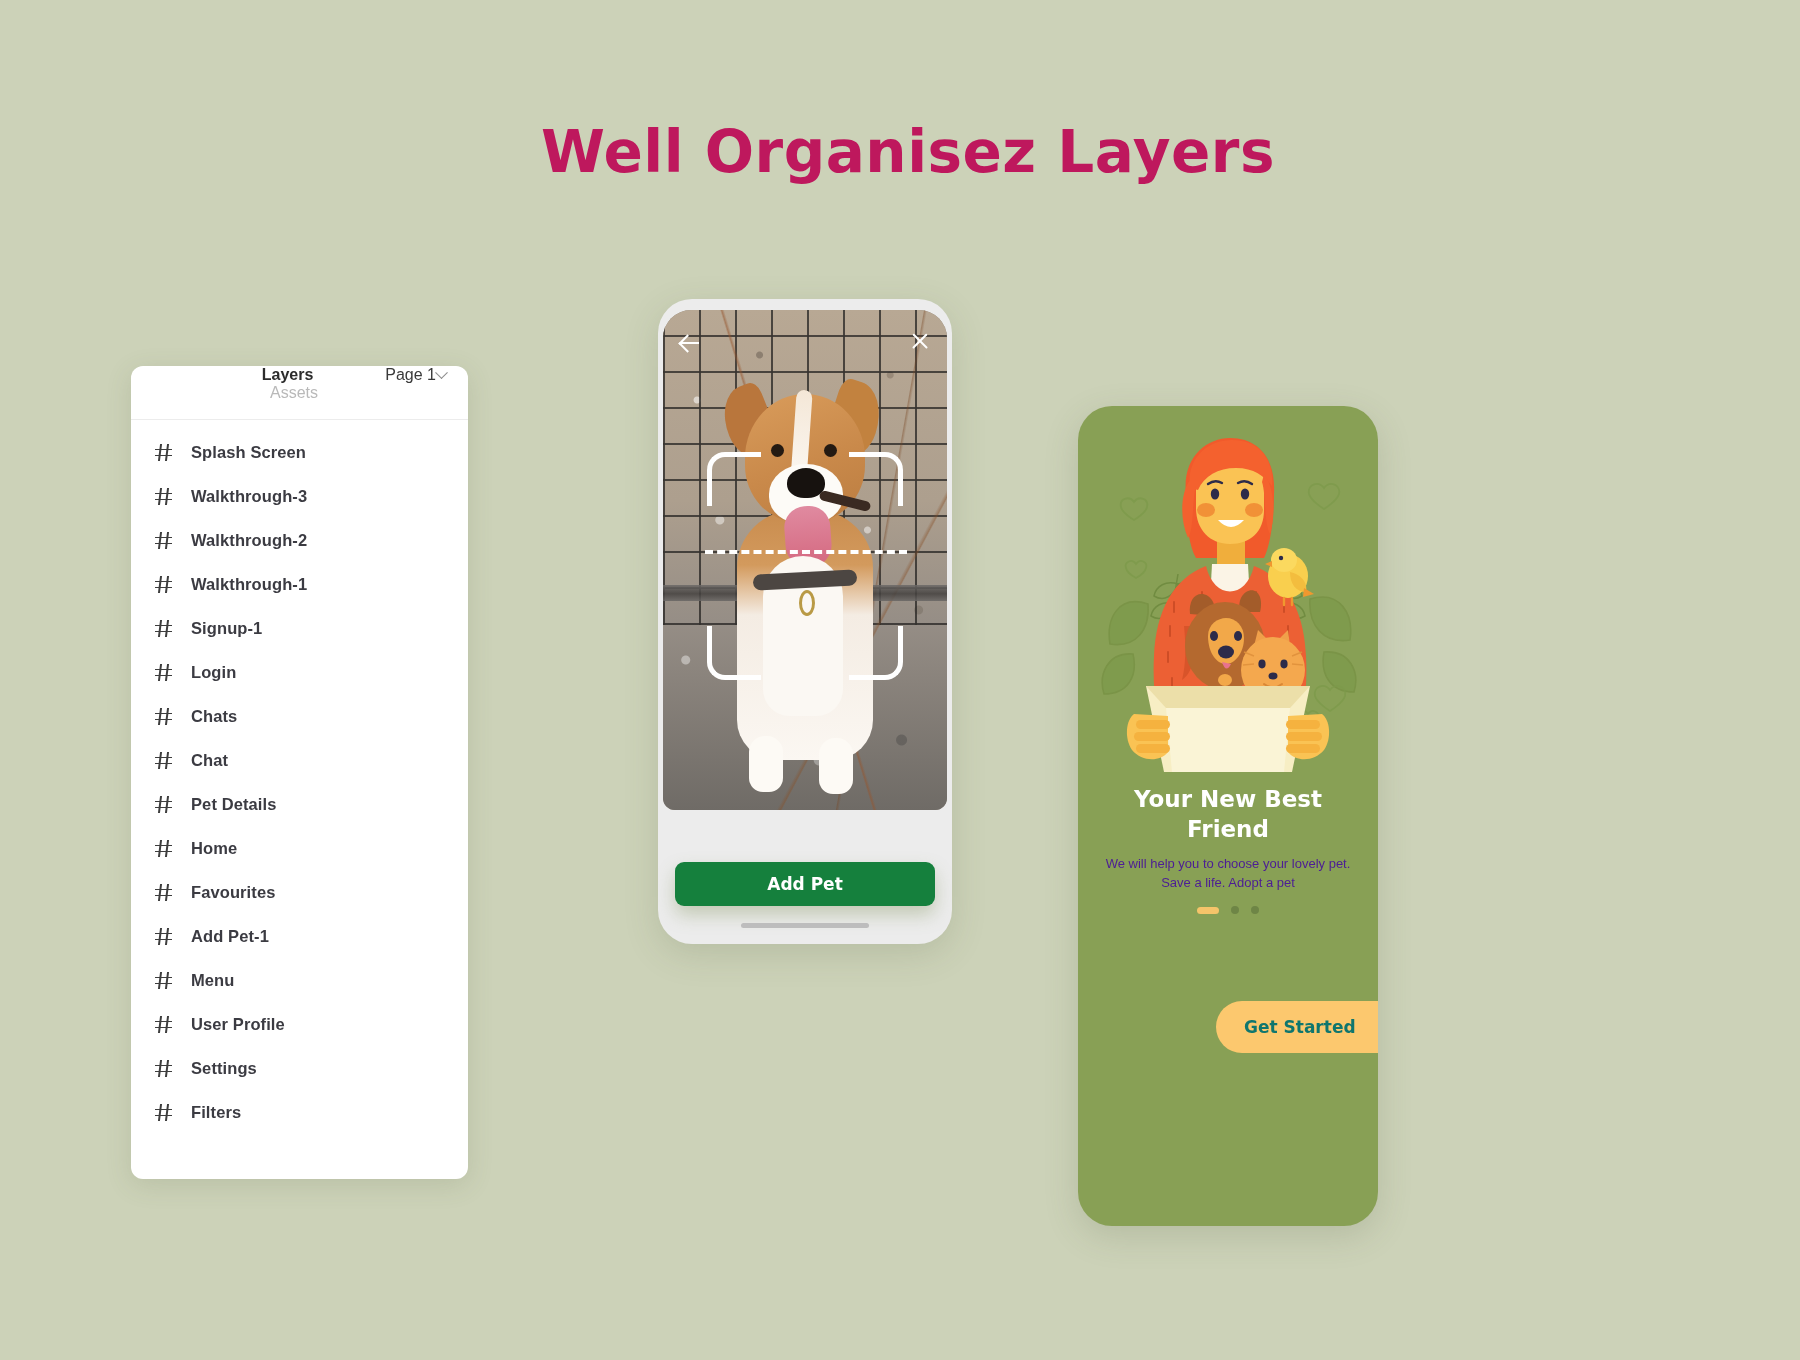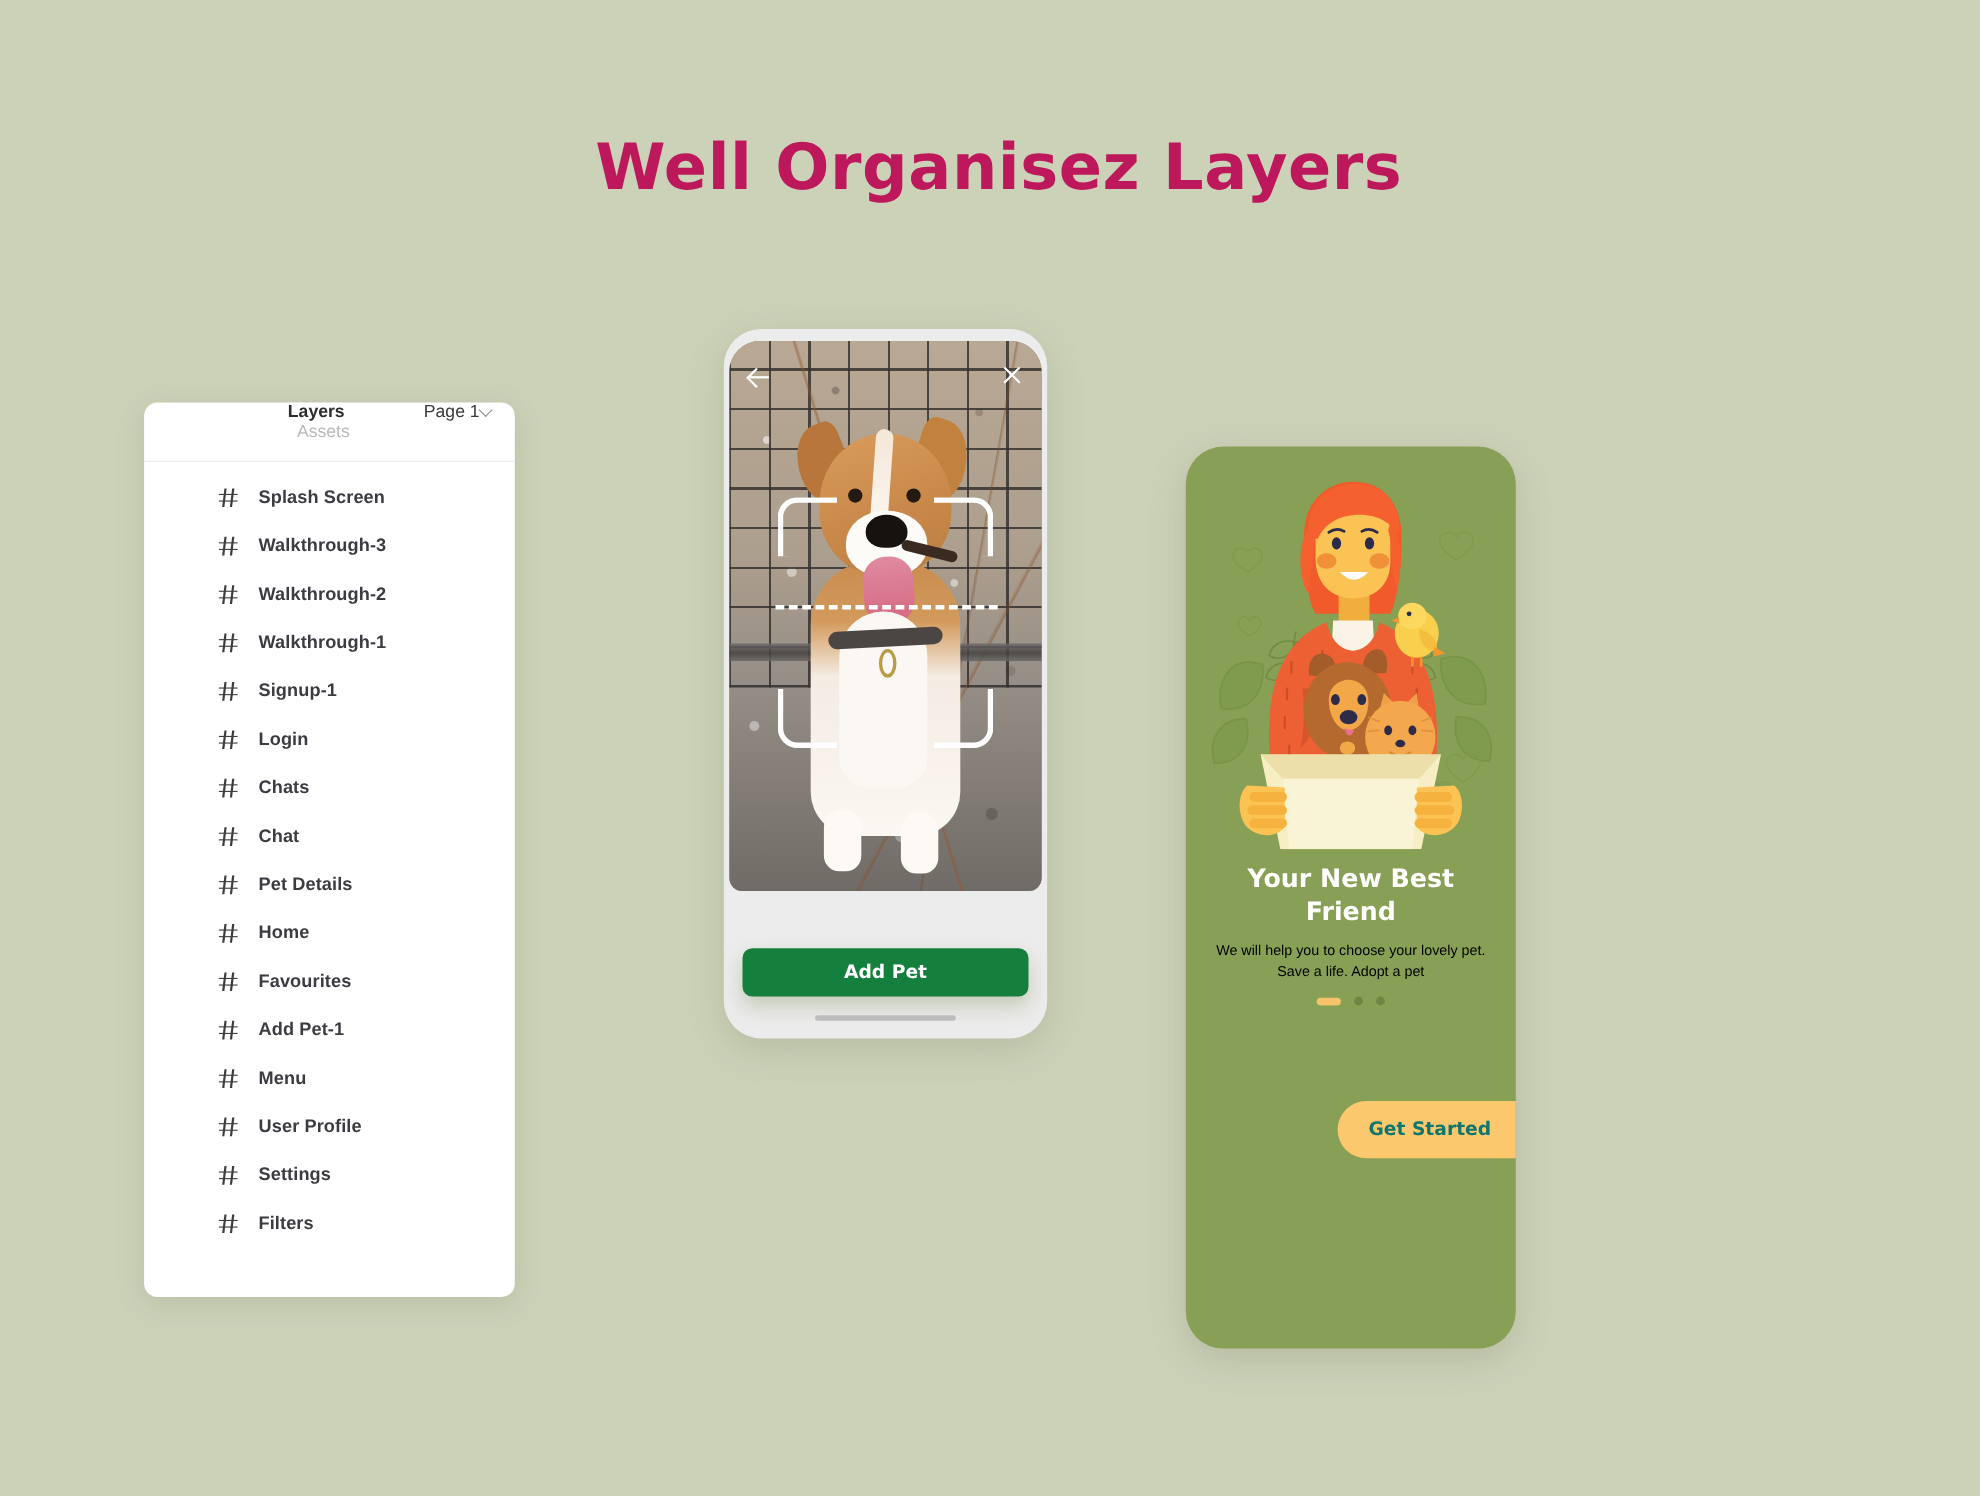--- a/index.html
+++ b/index.html
@@ -66,21 +66,21 @@
     color: #3a3a3a;
   }
   #page-selector .chev {
     display: inline-block;
     width: 9px; height: 9px;
     border-right: 1.6px solid #8c8c8c;
     border-bottom: 1.6px solid #8c8c8c;
     transform: rotate(45deg) translate(-2px,-2px);
   }
 
-  #layers-list { padding-top: 10px; padding-left: 44px; }
+  #layers-list { padding-top: 10px; }
   .layer-row {
     height: 44px;
     display: flex;
     align-items: center;
     padding-left: 24px;
     gap: 19px;
   }
   .hash-icon {
     width: 17px; height: 17px;
     position: relative;
@@ -244,21 +244,21 @@
     overflow:hidden;
   }
   #illustration { position:absolute; left:0; top:18px; width:300px; height:348px; }
   #onb-title {
     position:absolute; left:26px; top:378px; width:248px; text-align:center;
     color:#ffffff; font-size:23px; font-weight:bold; line-height:30px;
     font-family:"DejaVu Sans", sans-serif;
   }
   #onb-sub {
     position:absolute; left:24px; top:448px; width:252px; text-align:center;
-    color:#000000; font-size:13px; line-height:19px;
+    color:#4c1d95; font-size:13px; line-height:19px;
     font-family:"Liberation Sans", sans-serif;
   }
   #dots { position:absolute; left:0; top:500px; width:300px; display:flex;
     justify-content:center; align-items:center; gap:12px; }
   #dots .dot { width:8px; height:8px; border-radius:50%; background:#6e8546; }
   #dots .dot.active { width:22px; height:7px; border-radius:4px; background:#f5c46a; }
   #get-started-button {
     position:absolute; left:138px; top:595px; width:190px; height:52px;
     background:#fcc86e; color:#0f766e; border:none;
     border-radius:26px 0 0 26px;

